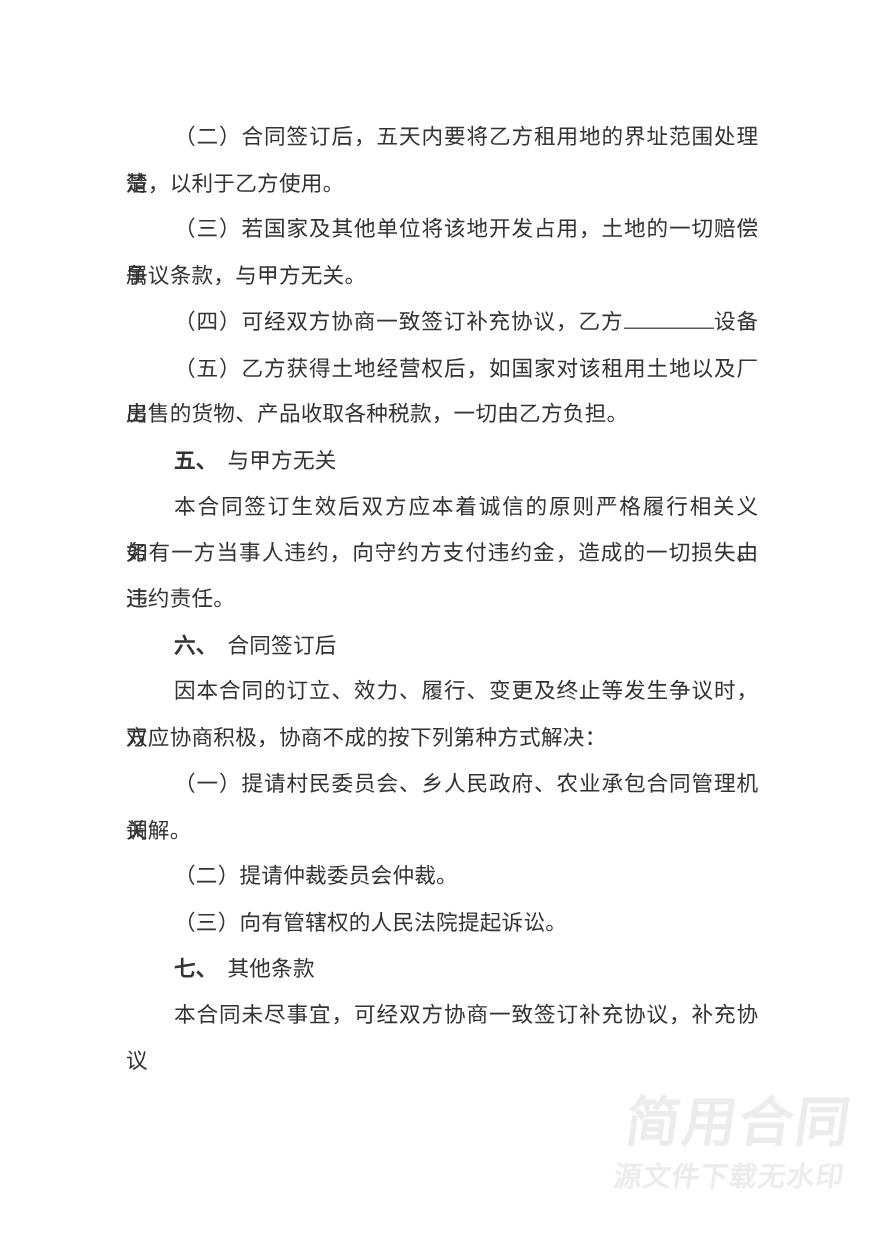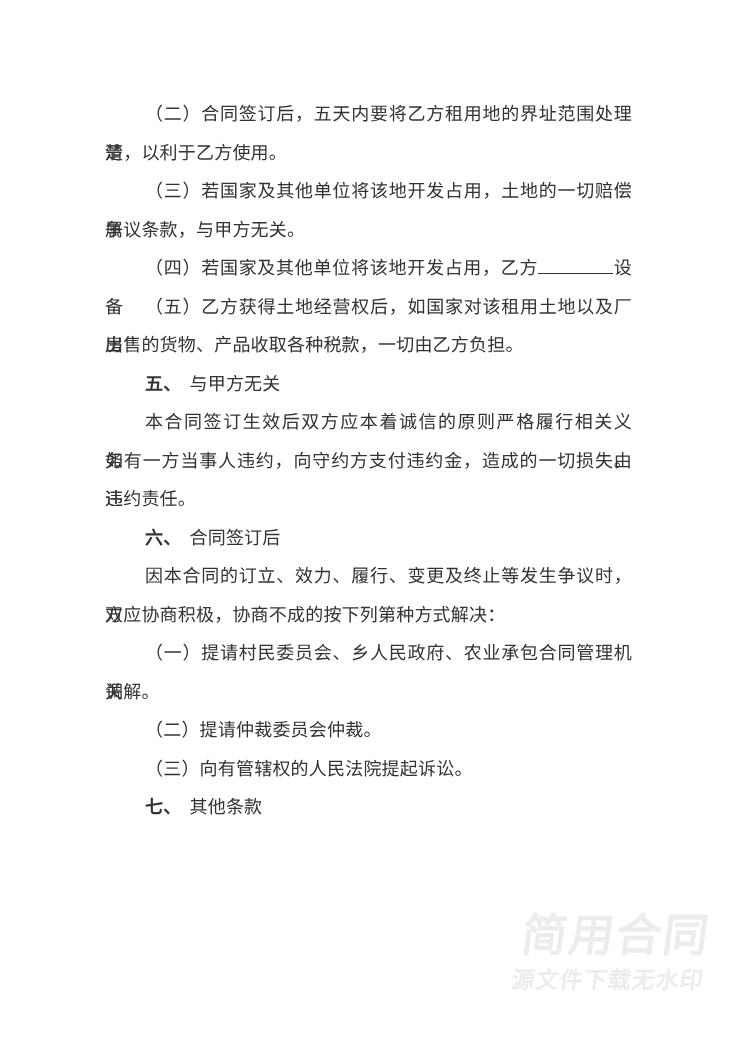--- a/index.html
+++ b/index.html
@@ -78,21 +78,21 @@
   <div class="doc" id="doc">
       <div class="para">
         <div class="line indent fill"><span class="seg">（二）合同签订后，五天内要将乙方租用地的界址范围处理清</span></div>
         <div class="line"><span class="seg">楚，以利于乙方使用。</span></div>
       </div>
       <div class="para">
         <div class="line indent fill"><span class="seg">（三）若国家及其他单位将该地开发占用，土地的一切赔偿属</span></div>
         <div class="line"><span class="seg">争议条款，与甲方无关。</span></div>
       </div>
       <div class="para">
-        <div class="line indent fill"><span class="seg">（四）若国家及其他单位将该地开发占用，乙方</span><span class="blank"></span><span class="seg">设备</span></div>
+        <div class="line indent fill"><span class="seg">（四）可经双方协商一致签订补充协议，乙方</span><span class="blank"></span><span class="seg">设备</span></div>
       </div>
       <div class="para">
         <div class="line indent fill"><span class="seg">（五）乙方获得土地经营权后，如国家对该租用土地以及厂房</span></div>
         <div class="line"><span class="seg">出售的货物、产品收取各种税款，一切由乙方负担。</span></div>
       </div>
       <div class="para">
         <div class="line indent"><span class="seg bold">五、</span><span class="seg">与甲方无关</span></div>
       </div>
       <div class="para">
         <div class="line indent fill"><span class="seg">本合同签订生效后双方应本着诚信的原则严格履行相关义务。</span></div>
@@ -113,20 +113,21 @@
       <div class="para">
         <div class="line indent"><span class="seg">（二）提请仲裁委员会仲裁。</span></div>
       </div>
       <div class="para">
         <div class="line indent"><span class="seg">（三）向有管辖权的人民法院提起诉讼。</span></div>
       </div>
       <div class="para">
         <div class="line indent"><span class="seg bold">七、</span><span class="seg">其他条款</span></div>
       </div>
       <div class="para">
+        <div class="line indent fill"><span class="seg">本合同未尽事宜，可经双方协商一致签订补充协议，补充协议</span></div>
       </div>
     </div>
 
   <div class="watermark">
     <div class="wm-title">简用合同</div>
     <div class="wm-sub">源文件下载无水印</div>
   </div>
 
 </div>
 

